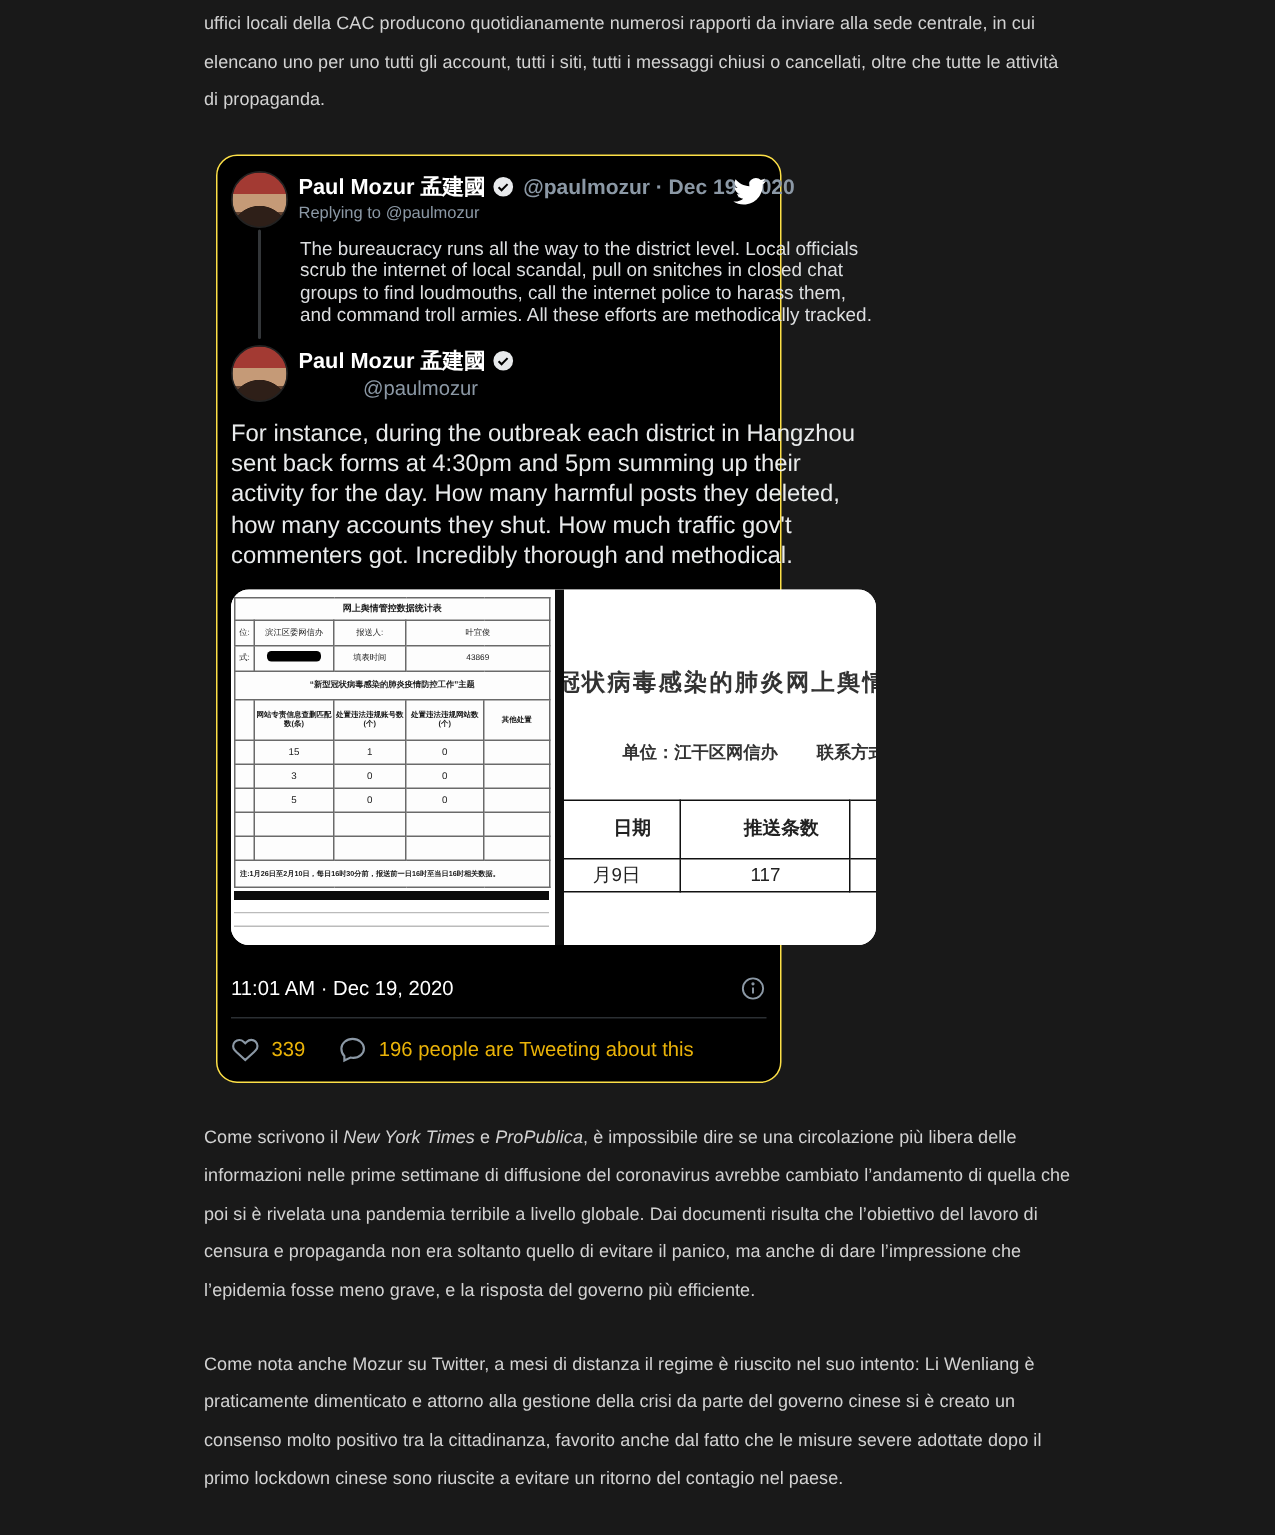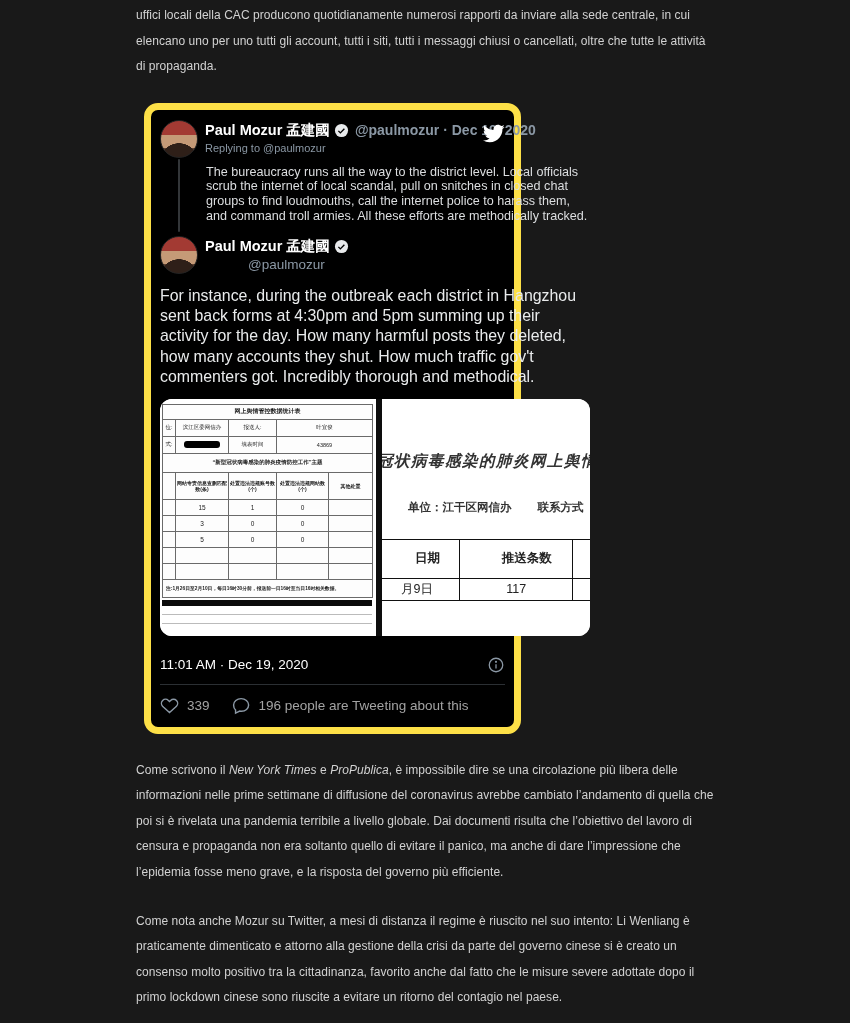--- a/index.html
+++ b/index.html
@@ -12,21 +12,21 @@
   .col { width:578px; margin:0 auto; padding-top:3px; }
   .para {
     color:#d2d2d2; font-size:12px; line-height:25.6px;
     margin:0 0 23px; letter-spacing:.05px;
   }
   .para .src { font-style:italic;text-align:center; }
 
   
   .card {
     width:377px; margin:8px 0 24px 8px;
-    background:#000; border:7px solid #fde047; border-radius:14px;
+    background:#000; border:1px solid #fde047; border-radius:14px;
     padding:10px 9px 12px; color:#e7e9ea;
   }
   .head { display:flex; gap:7px; align-items:flex-start; }
   .avatar {
     width:38px; height:38px; border-radius:50%; flex:none; overflow:hidden;
     background:
       radial-gradient(circle at 50% 115%, #2e1f18 0 42%, transparent 43%),
       linear-gradient(180deg, #a33a33 0 40%, #c59a77 40% 74%, #5f4130 74%);
     border:1px solid #222;
   }
@@ -68,36 +68,36 @@
   .ltab .t-data td { height:16px; font-size:6.5px; }
   .ltab .t-note td { height:18px; font-size:4.8px; font-weight:700; text-align:left; padding-left:3px; }
   .redact { display:inline-block; width:36px; height:7px; background:#000; border-radius:3px; }
   .black-band { height:6px; background:#0b0b0b; margin-top:2px; width:210px; }
   .ghost-row { height:9px; border-bottom:0.6px solid #bbb; width:210px; background:#fff; }
 
   .m-div { width:6px; background:#0d0d0d; flex:none; }
   .m-right { flex:1; position:relative; background:#fff; color:#222; overflow:hidden; }
   .headline {
     position:absolute; top:52px; left:-5px; white-space:nowrap;
-    font-size:15.5px; font-weight:600; color:#333; letter-spacing:1.5px;font-style:italic;
+    font-size:15.5px; font-weight:600; color:#333; letter-spacing:1.5px;
   }
   .unitline {
-    position:absolute; top:101px; left:2px; display:flex; gap:26px;
+    position:absolute; top:101px; left:15px; display:flex; gap:26px;
     font-size:11.5px; color:#333; white-space:nowrap; font-weight:600;padding-left:24px;
   }
   .rtab { position:absolute; top:140px; left:-8px; width:240px; border-collapse:collapse; color:#222; }
   .rtab td { border:1.6px solid #111; text-align:center; font-size:12.5px; padding:2px 3px; background:#fff; }
   .rtab .r-head td { font-weight:600; height:19px;padding-left:24px; }
   .rtab .r-data td { height:21px; }
 
   
   .time-row { display:flex; justify-content:space-between; align-items:center;
               margin-top:20px; color:#ffffff; font-size:13.5px; }
   .sep { border:none; border-top:1px solid #2b2f33; margin:10px 0 0; }
-  .stats { display:flex; align-items:center; margin-top:11px; color:#a3a3a3; font-size:13.5px; }
+  .stats { display:flex; align-items:center; margin-top:11px; color:#eab308; font-size:13.5px; }
   .stat { display:flex; align-items:center; gap:8px; }
   .stat + .stat { margin-left:22px; }
   .icon-btn { display:flex; align-items:center; }
 </style>
 </head>
 <body>
 
 <div class="col">
 
   <p class="para">uffici locali della CAC producono quotidianamente numerosi rapporti da inviare alla sede centrale, in cui elencano uno per uno tutti gli account, tutti i siti, tutti i messaggi chiusi o cancellati, oltre che tutte le attività di propaganda.</p>

